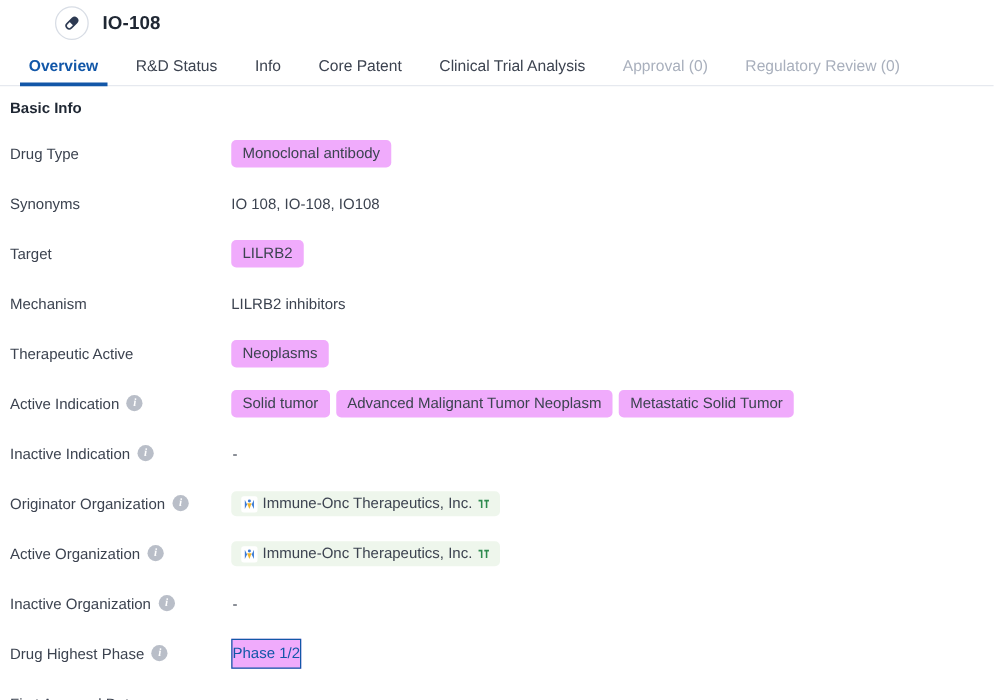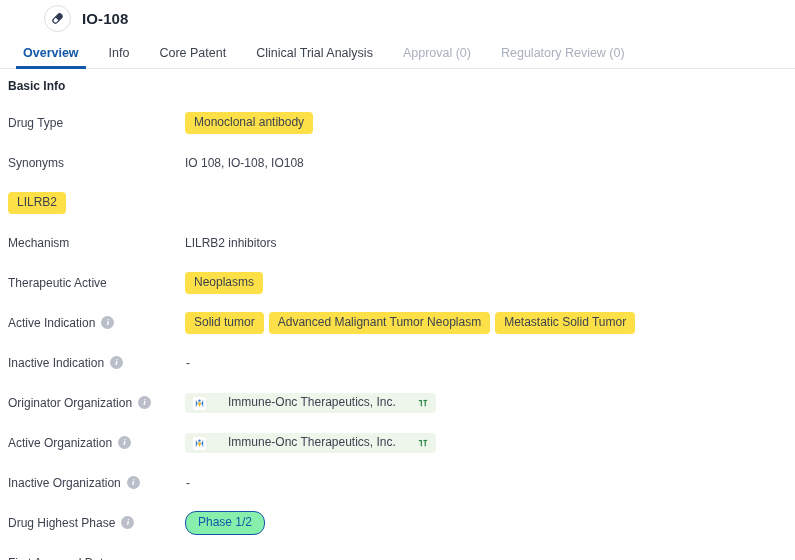--- a/index.html
+++ b/index.html
@@ -144,33 +144,33 @@
     margin-left: 6px;
     flex: 0 0 auto;
     line-height: 13px;
     cursor: pointer;
   }
 
   
   .chip {
     display: inline-flex;
     align-items: center;
-    background: #fde047;
+    background: #f0abfc;
     border-radius: 4px;
     padding: 4px 9px;
     font-size: 12px;
     color: #3c4350;
     line-height: 1.1;
     white-space: nowrap;
     cursor: pointer;
   }
   .chip-org {
     background: #eef6ec;
     padding: 3px 8px;
-    gap: 22px;
+    gap: 4px;
   }
   .org-logo {
     width: 13px;
     height: 13px;
     flex: 0 0 auto;
     border-radius: 2px;
     background: #ffffff;
     display: inline-flex;
     align-items: center;
     justify-content: center;
@@ -183,25 +183,25 @@
   }
   .plain-value { white-space: nowrap; }
   .dash-value { color: #3c4350; padding-left: 1px; }
 
   .phase-badge {
     display: inline-flex;
     align-items: center;
     justify-content: center;
     border: 1px solid #1257a8;
     color: #1257a8;
-    border-radius: 11px;
-    padding: 4px 12px;
+    border-radius: 0;
+    padding: 4px 0;
     font-size: 12px;
     line-height: 1.1;
-    background: #86efac;
+    background: #f0abfc;
     cursor: pointer;
   }
 </style>
 </head>
 <body>
 
 <div class="page-header">
   <div class="drug-avatar">
     <svg width="15" height="15" viewBox="0 0 16 16" aria-hidden="true">
       <g transform="rotate(-45 8 8)">
@@ -209,20 +209,21 @@
         <line x1="8" y1="5.4" x2="8" y2="10.6" stroke="#2d3a52" stroke-width="1.35"></line>
         <rect x="8" y="5.4" width="5.8" height="5.2" rx="2.6" ry="2.6" fill="#2d3a52"></rect>
       </g>
     </svg>
   </div>
   <div class="page-title">IO-108</div>
 </div>
 
 <div class="tabbar">
   <div class="tab active">Overview</div>
+  <div class="tab">R&amp;D Status</div>
   <div class="tab">Info</div>
   <div class="tab">Core Patent</div>
   <div class="tab">Clinical Trial Analysis</div>
   <div class="tab disabled">Approval (0)</div>
   <div class="tab disabled">Regulatory Review (0)</div>
 </div>
 
 <div class="content">
 
   <div class="section-title">Basic Info</div>
@@ -239,20 +240,23 @@
   <div class="info-row">
     <div class="row-label">
       <span>Synonyms</span>
     </div>
     <div class="row-value">
       <span class="plain-value">IO 108,  IO-108,  IO108</span>
     </div>
   </div>
 
   <div class="info-row">
+    <div class="row-label">
+      <span>Target</span>
+    </div>
     <div class="row-value">
       <span class="chip">LILRB2</span>
     </div>
   </div>
 
   <div class="info-row">
     <div class="row-label">
       <span>Mechanism</span>
     </div>
     <div class="row-value">

